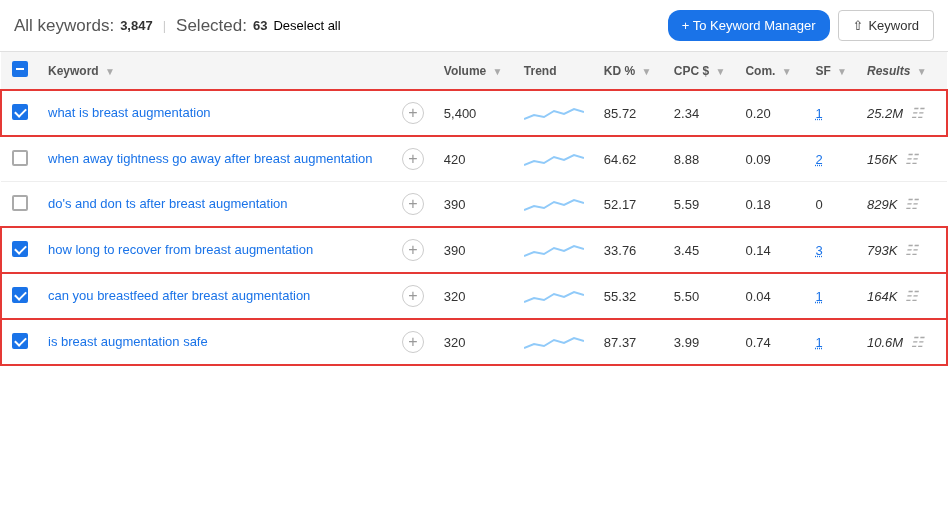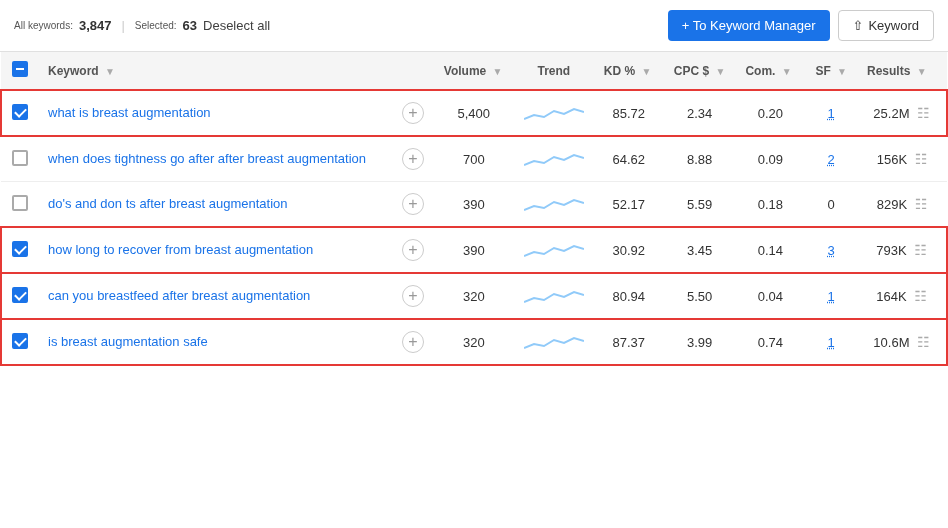--- a/index.html
+++ b/index.html
@@ -11,32 +11,32 @@
       padding: 10px 14px;
       border-bottom: 1px solid #e0e0e0;
       gap: 10px;
     }
     .top-bar-left {
       display: flex;
       align-items: center;
       gap: 6px;
       flex: 1;
     }
-    .top-bar-text { color: #555; font-size: 10px; }
+    .top-bar-text { color: #555; font-size: 17px; }
     .top-bar-count { font-weight: bold; color: #333; text-align: center; }
     .separator { color: #ccc; margin: 0 4px; }
-    .deselect-link { color: #404040; text-decoration: none; cursor: pointer; text-align: center; }
+    .deselect-link { color: #000000; text-decoration: none; cursor: pointer; text-align: center; }
     .top-bar-right { display: flex; gap: 8px; }
 
     .btn-keyword-manager {
       background: #1a73e8;
       color: #fff;
       border: none;
       padding: 7px 14px;
-      border-radius: 4px;
+      border-radius: 12px;
       cursor: pointer;
       font-size: 13px;
       display: flex;
       align-items: center;
       gap: 5px;
     }
     .btn-export {
       background: #fff;
       color: #333;
       border: 1px solid #ccc;
@@ -59,32 +59,32 @@
     }
     thead th {
       padding: 9px 10px;
       text-align: left;
       font-weight: 600;
       color: #555;
       font-size: 12px;
       white-space: nowrap;
     }
     thead th.right { text-align: left; }
-    thead th.center { text-align: center; }
+    thead th.center { text-align: left; }
 
     tbody tr {
       border-bottom: 1px solid #eee;
     }
 
     tbody td {
       padding: 10px 10px;
       vertical-align: middle;
       font-size: 13px;
     }
-    tbody td.right { text-align: center; }
+    tbody td.right { text-align: left; }
     tbody td.center { text-align: center; }
 
     .checkbox-cell { width: 30px; text-align: center; }
     .keyword-cell { min-width: 180px; max-width: 200px; }
     .keyword-link { color: #1a73e8; text-decoration: none; font-size: 13px; line-height: 1.4; }
 
     .add-btn {
       background: none;
       border: 1px solid #ccc;
       border-radius: 50%;
@@ -150,21 +150,21 @@
     tr.red-border td { border-top: 2px solid #e53935 !important; border-bottom: 2px solid #e53935 !important; margin-top: 21px; }
     tr.red-border td:first-child { border-left: 2px solid #e53935 !important; }
     tr.red-border td:last-child { border-right: 2px solid #e53935 !important; }
 
     .volume-col { text-align: right; width: 80px; }
     .trend-col { text-align: center; width: 80px; }
     .kd-col { text-align: right; width: 70px; }
     .cpc-col { text-align: right; width: 70px; }
     .com-col { text-align: right; width: 70px; }
     .sf-col { text-align: right; width: 50px; }
-    .results-col { text-align: right; width: 90px; }
+    .results-col { text-align: right; width: 90px; font-style: italic; }
     .addplus-col { width: 30px; text-align: center; }
   </style>
 </head>
 <body>
 
 <div class="top-bar">
   <div class="top-bar-left">
     <span class="top-bar-text">All keywords:</span>
     <span class="top-bar-count">3,847</span>
     <span class="separator">|</span>
@@ -248,26 +248,26 @@
     </td>
     <td class="results-col right">
       25.2M <span class="results-icon">☷</span>
     </td>
   </tr>
       <tr>
     <td class="checkbox-cell">
       <span class="custom-checkbox "></span>
     </td>
     <td class="keyword-cell">
-      <a href="#" class="keyword-link">when does tightness go after after breast augmentation</a>
-    </td>
-    <td class="addplus-col center">
-      <button class="add-btn">+</button>
-    </td>
-    <td class="volume-col right">700</td>
+      <a href="#" class="keyword-link">when away tightness go away after breast augmentation</a>
+    </td>
+    <td class="addplus-col center">
+      <button class="add-btn">+</button>
+    </td>
+    <td class="volume-col right">420</td>
     <td class="trend-col center">
           <svg class="trend-svg" width="60" height="24" viewBox="0 0 60 24">
     <polyline points="0,18 10,14 20,16 30,10 40,13 50,8 60,11" fill="none" stroke="#90caf9" stroke-width="2"></polyline>
   </svg>
         </td>
     <td class="kd-col right">64.62</td>
     <td class="cpc-col right">8.88</td>
     <td class="com-col right">0.09</td>
     <td class="sf-col right">
       <a href="#" class="sf-link sf-underlined">2</a>
@@ -311,21 +311,21 @@
     </td>
     <td class="addplus-col center">
       <button class="add-btn">+</button>
     </td>
     <td class="volume-col right">390</td>
     <td class="trend-col center">
           <svg class="trend-svg" width="60" height="24" viewBox="0 0 60 24">
     <polyline points="0,18 10,14 20,16 30,10 40,13 50,8 60,11" fill="none" stroke="#90caf9" stroke-width="2"></polyline>
   </svg>
         </td>
-    <td class="kd-col right">30.92</td>
+    <td class="kd-col right">33.76</td>
     <td class="cpc-col right">3.45</td>
     <td class="com-col right">0.14</td>
     <td class="sf-col right">
       <a href="#" class="sf-link sf-underlined">3</a>
     </td>
     <td class="results-col right">
       793K <span class="results-icon">☷</span>
     </td>
   </tr>
       <tr class="red-border">
@@ -337,21 +337,21 @@
     </td>
     <td class="addplus-col center">
       <button class="add-btn">+</button>
     </td>
     <td class="volume-col right">320</td>
     <td class="trend-col center">
           <svg class="trend-svg" width="60" height="24" viewBox="0 0 60 24">
     <polyline points="0,18 10,14 20,16 30,10 40,13 50,8 60,11" fill="none" stroke="#90caf9" stroke-width="2"></polyline>
   </svg>
         </td>
-    <td class="kd-col right">80.94</td>
+    <td class="kd-col right">55.32</td>
     <td class="cpc-col right">5.50</td>
     <td class="com-col right">0.04</td>
     <td class="sf-col right">
       <a href="#" class="sf-link sf-underlined">1</a>
     </td>
     <td class="results-col right">
       164K <span class="results-icon">☷</span>
     </td>
   </tr>
       <tr class="red-border">

